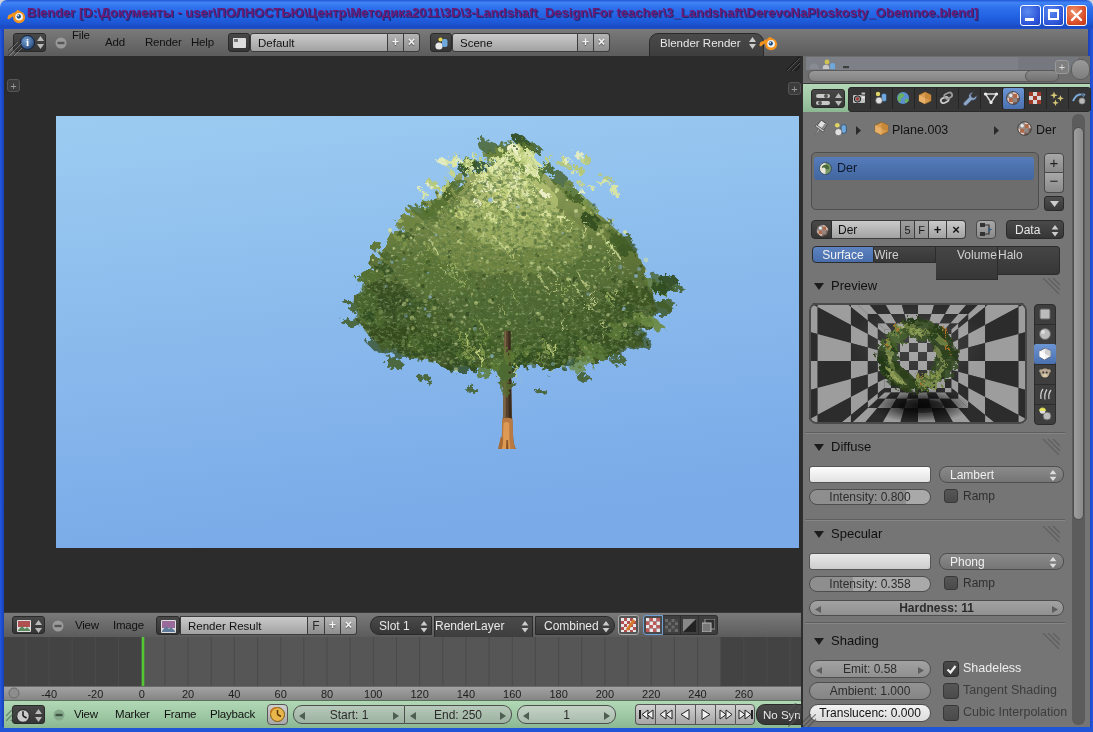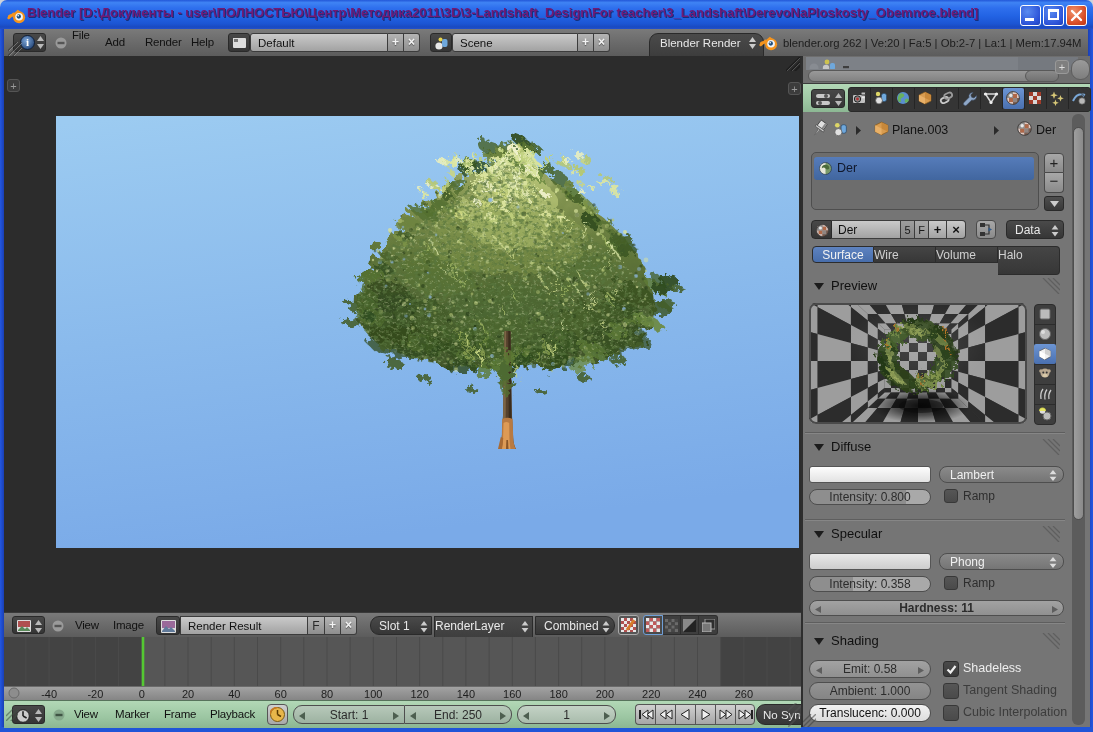--- a/index.html
+++ b/index.html
@@ -115,21 +115,20 @@
       </svg>
   </div>
   <div class="abs" id="blogo-hdr" style="left:755px;top:5px;width:19px;height:17px;"><svg width="20" height="17" viewBox="0 0 24 20">
 <path d="M1 12 C1 9 4 8 6 9 L13 3 L17 6 L10 11 Z" fill="#f5941d"></path>
 <path d="M2 13l6-5" stroke="#f5941d" stroke-width="3" stroke-linecap="round" fill="none"></path>
 <circle cx="14.5" cy="12" r="7.2" fill="#f5941d"></circle>
 <circle cx="14.5" cy="11.5" r="4.6" fill="#eef3f8"></circle>
 <circle cx="14.2" cy="11.2" r="2.6" fill="#1f4e7a"></circle>
 <circle cx="13.4" cy="10.3" r="1.0" fill="#fff"></circle>
 </svg></div>
-  <div class="abs" style="left:779px;top:8px;color:#1d1d1d;font-size:11.3px;white-space:nowrap;">blender.org 262 | Ve:20 | Fa:5 | Ob:2-7 | La:1 | Mem:17.94M</div>
   <svg class="abs grip" style="left:4px;top:13px" width="14" height="14">
       <path d="M0 14L14 0M0 19L19 0M0 9L9 0" stroke="#2e2e2e" stroke-width="1.6"></path>
       <path d="M1 14L15 0M1 19L20 0M1 9L10 0" stroke="#bbb" stroke-width="0.8"></path>
     </svg>
 </div>
 
 <div id="imged" class="abs">
   <div class="abs" style="left:3px;top:23px;width:13px;height:13px;background:#3c3c3c;border:1px solid #555;border-radius:3px;color:#999;font-size:11px;text-align:center;line-height:12px;box-sizing:border-box;">+</div>
   <div class="abs" style="left:784px;top:26px;width:13px;height:13px;background:#3c3c3c;border:1px solid #555;border-radius:3px;color:#999;font-size:11px;text-align:center;line-height:12px;box-sizing:border-box;">+</div>
   <div class="abs" id="renderimg" style="left:52px;top:60px;width:743px;height:432px;">
@@ -1426,21 +1425,21 @@
         <path d="M5 2h4v9H5" fill="none" stroke="#333" stroke-width="1.2"></path>
         <path d="M12 6.5l-3.5-2v4z" fill="#335a88"></path>
       </svg>
     </div>
     <div class="abs darkdrop" style="left:203px;top:108px;width:58px;height:19px;line-height:18px;padding-left:8px;border-radius:4px;">Data<svg class="abs" style="right:4px;top:4px" width="8" height="12">
         <path d="M4 0l3.4 4.6H.6z" fill="#ccc"></path>
         <path d="M4 11.5L7.4 7H.6z" fill="#ccc"></path>
       </svg></div>
     <div class="abs" style="left:9px;top:134px;width:62px;height:17px;background:linear-gradient(180deg,#5e83c0,#476dab);color:#f2f2f2;border-radius:4px 0 0 4px;border:1px solid #2c2c2c;border-left:1px solid #2c2c2c;box-sizing:border-box;font-size:12px;text-align:center;line-height:16px;">Surface</div>
     <div class="abs" style="left:71px;top:134px;width:62px;height:17px;background:linear-gradient(180deg,#454545,#373737);color:#d0d0d0;border:1px solid #2c2c2c;border-left:none;box-sizing:border-box;font-size:12px;line-height:16px;">Wire</div>
-    <div class="abs" style="left:133px;top:134px;width:62px;height:17px;background:linear-gradient(180deg,#454545,#373737);color:#d0d0d0;border:1px solid #2c2c2c;border-left:none;box-sizing:border-box;font-size:12px;text-align:left;line-height:16px;">Volume</div>
+    <div class="abs" style="left:133px;top:134px;width:62px;height:34px;background:linear-gradient(180deg,#454545,#373737);color:#d0d0d0;border:1px solid #2c2c2c;border-left:none;box-sizing:border-box;font-size:12px;text-align:right;line-height:16px;">Volume</div>
     <div class="abs" style="left:195px;top:134px;width:62px;height:29px;background:linear-gradient(180deg,#454545,#373737);color:#d0d0d0;border-radius:0 4px 4px 0;border:1px solid #2c2c2c;border-left:none;box-sizing:border-box;font-size:12px;text-align:left;line-height:16px;">Halo</div>
     <svg class="abs" style="left:11px;top:171px" width="10" height="8">
       <path d="M0 0h10L5 7z" fill="#1c1c1c"></path>
     </svg>
     <div class="abs panelhead" style="left:28px;top:166px;">Preview</div>
     <svg class="abs grip" style="left:237px;top:166px" width="20" height="16">
       <path d="M8 0L20 12M13 0L20 7M3 0L19 16" stroke="#4e4e4e" stroke-width="1.3"></path>
     </svg>
     <div class="abs" id="checkroom" style="left:6px;top:191px;width:218px;height:121px;">
       <svg width="218" height="121" viewBox="0 0 218 121" style="position:absolute;left:0;top:0;border-radius:6px;">

